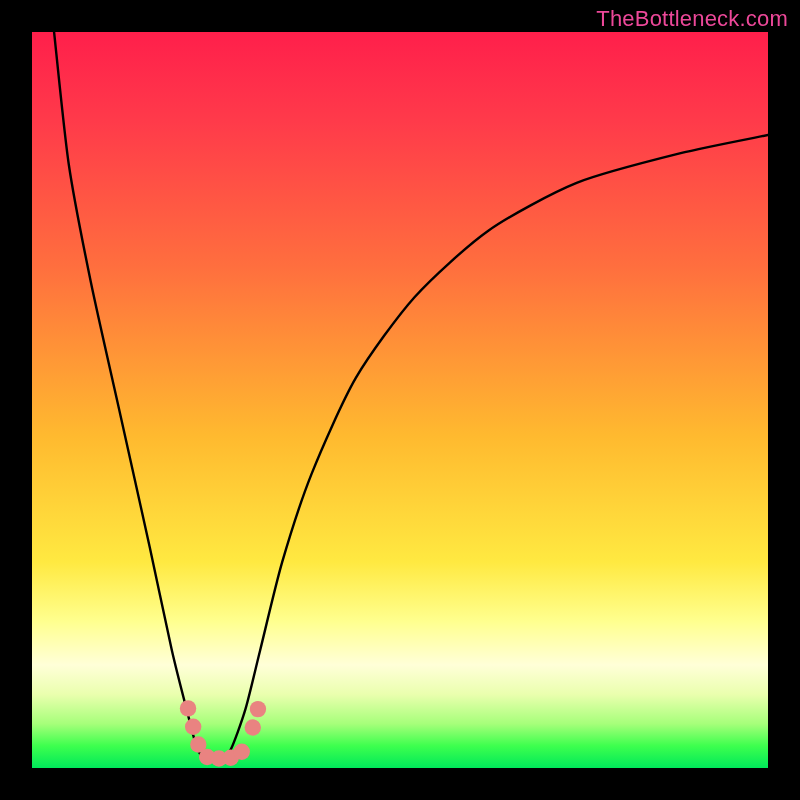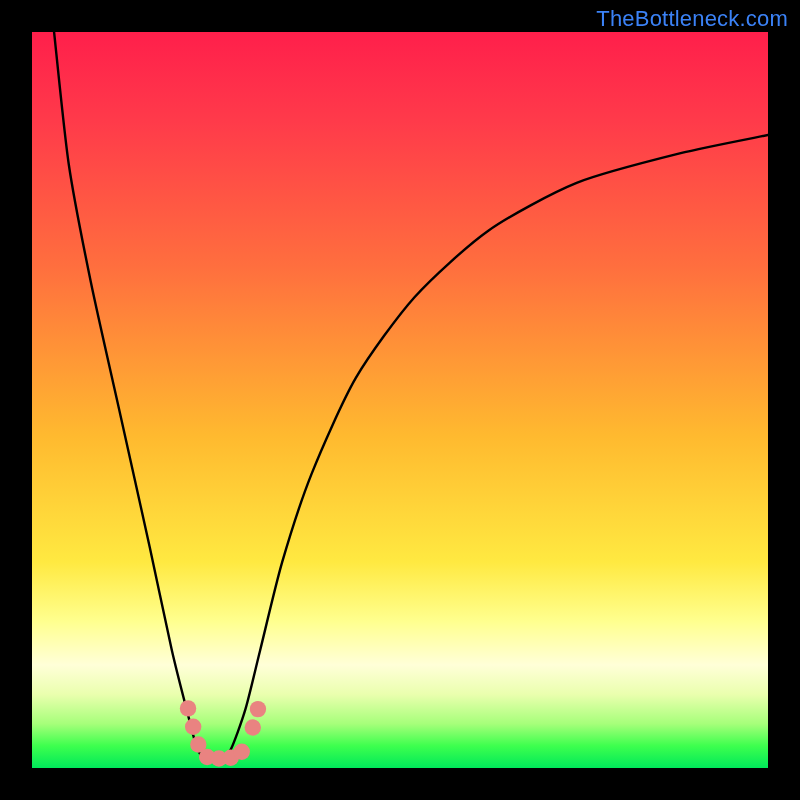--- a/index.html
+++ b/index.html
@@ -37,21 +37,21 @@
       #eaffae 90%,
       #a6ff7a 94%,
       #3dff4e 97%,
       #00e85a 100%
     );
   }
   .watermark {
     position: absolute;
     top: 6px;
     right: 12px;
-    color: #3b82f6;
+    color: #ec4899;
     font-size: 22px;
     font-weight: 500;
     letter-spacing: 0.2px;
     user-select: none;
   }
   svg.curve {
     position: absolute;
     left: 0;
     top: 0;
     width: 736px;

